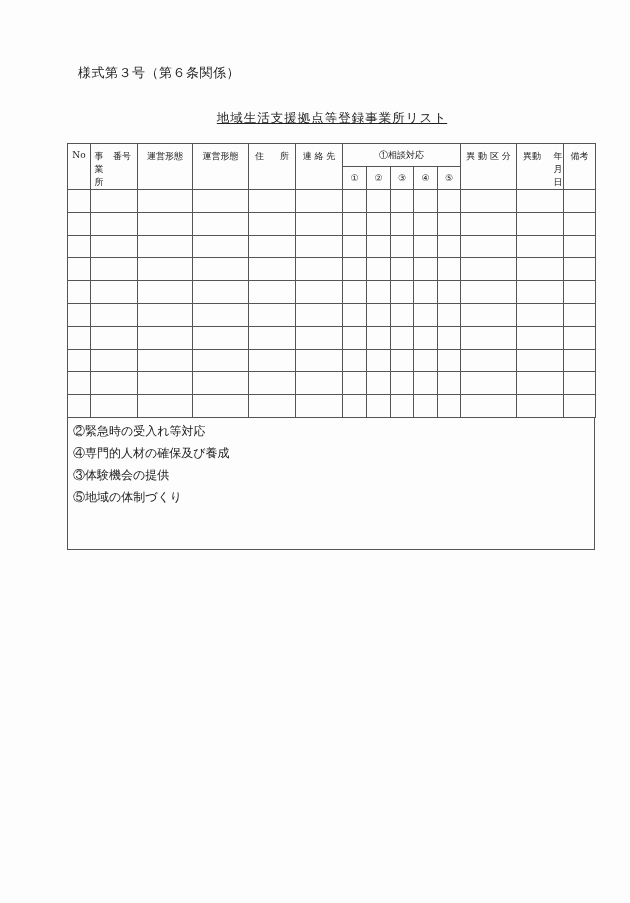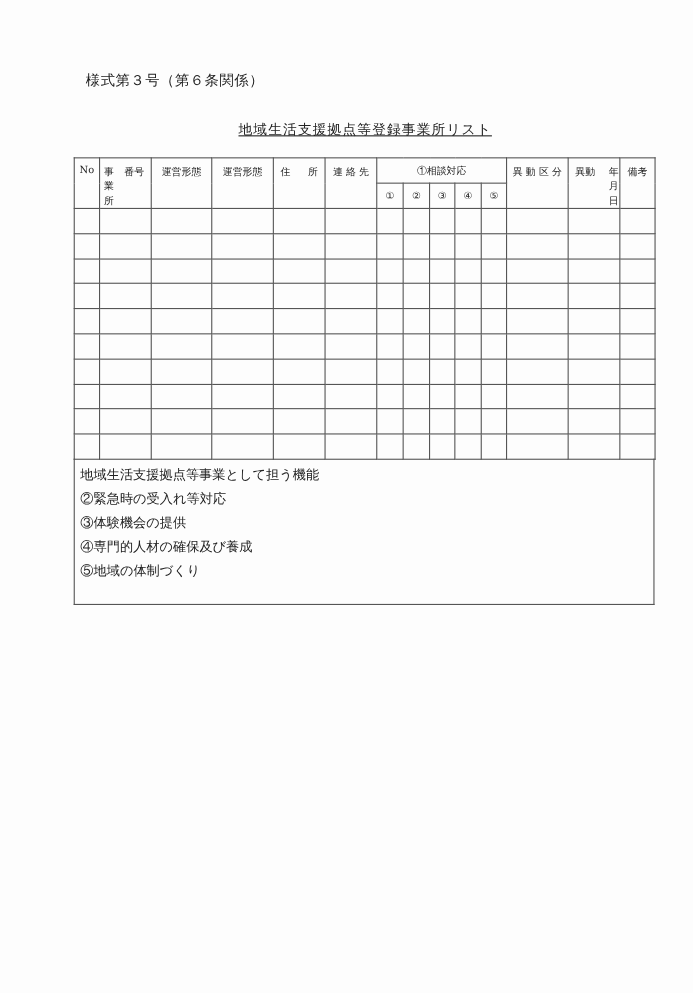--- a/index.html
+++ b/index.html
@@ -237,18 +237,17 @@
         <td></td>
         <td></td>
         <td></td>
         <td></td>
         <td></td>
       </tr>
     </tbody>
 </table>
 
 <div class="notes">
-  <div>地域生活支援拠点等事業として担う機能</div>
   <div>②緊急時の受入れ等対応</div>
+  <div>④専門的人材の確保及び養成</div>
   <div>③体験機会の提供</div>
-  <div>④専門的人材の確保及び養成</div>
   <div>⑤地域の体制づくり</div>
 </div>
 
 </body></html>

